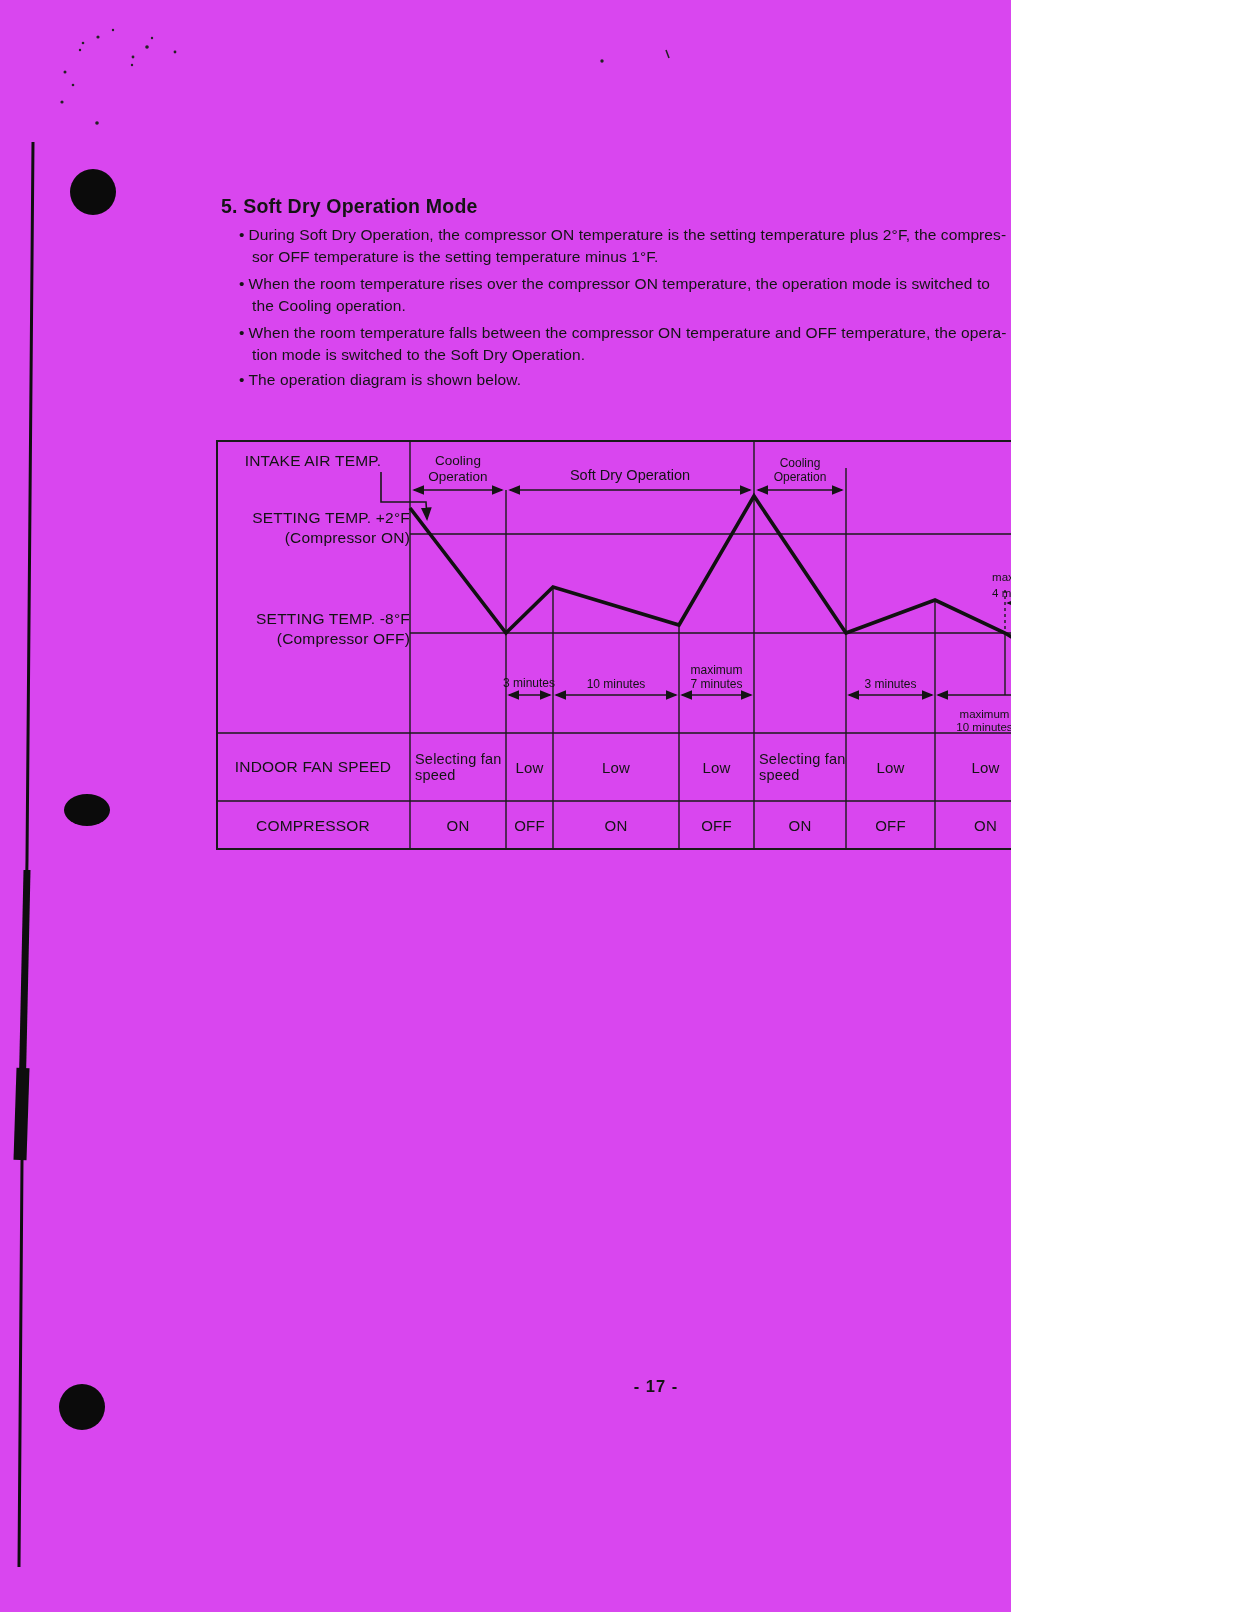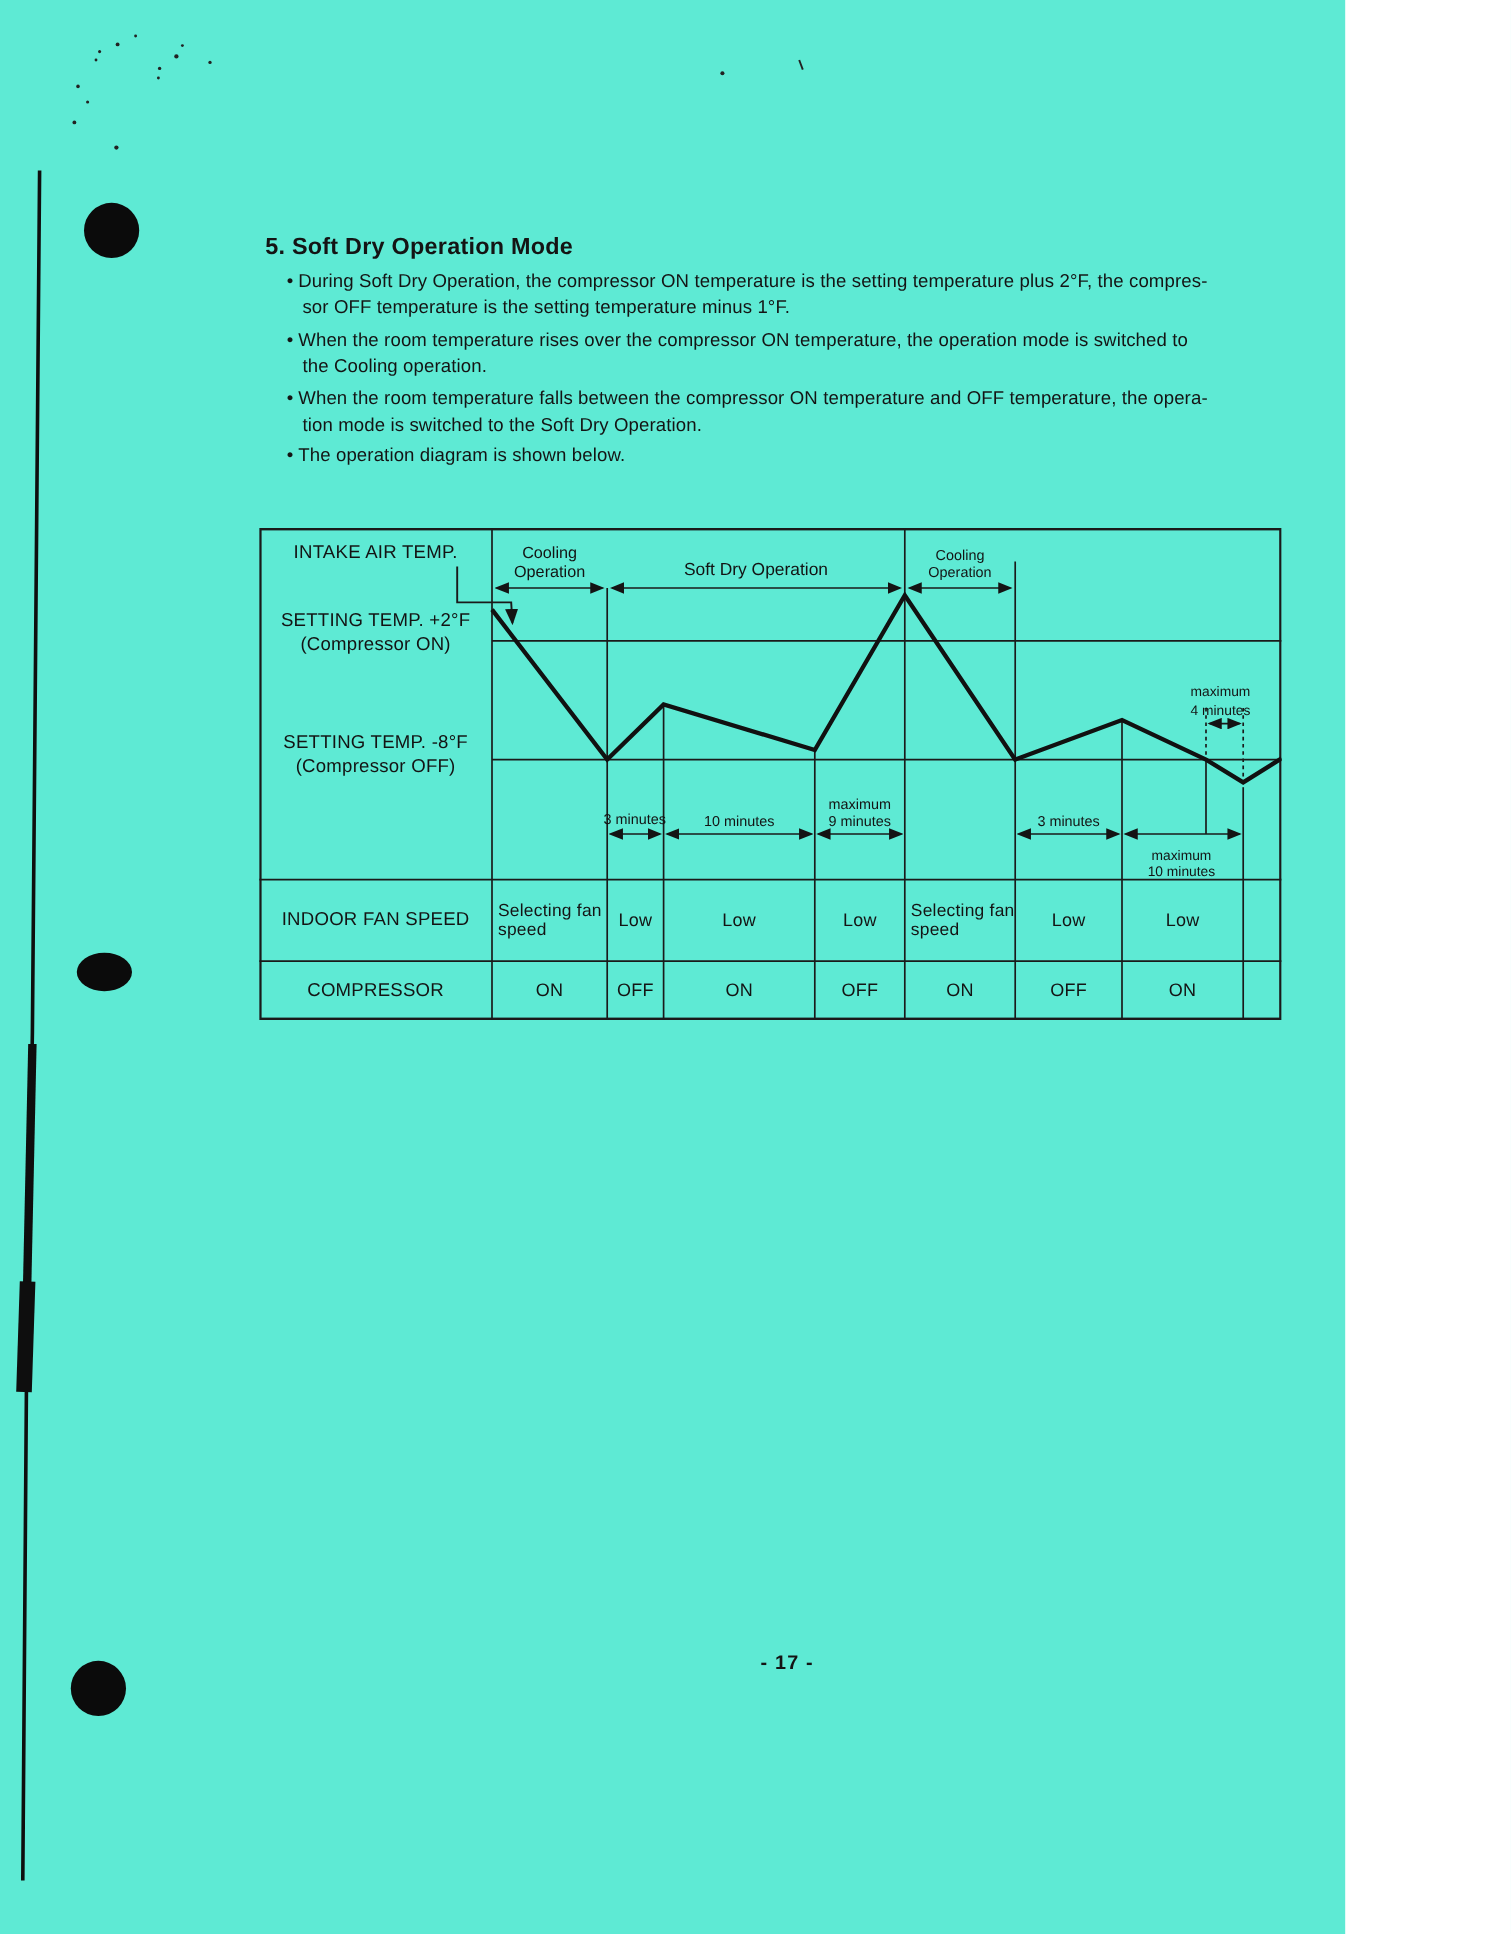--- a/index.html
+++ b/index.html
@@ -1,33 +1,33 @@
 <!DOCTYPE html>
 <html><head>
 <meta charset="utf-8">
 <style>
   html,body { margin:0; padding:0; background:#ffffff; }
   .page {
-    position:relative; width:1121px; height:1612px; background:#5eead4;
+    position:relative; width:1011px; height:1612px; background:#d946ef;
     font-family:"Liberation Sans","DejaVu Sans",sans-serif; color:#141414; overflow:hidden;
   }
   .abs { position:absolute; }
   .title { left:221px; top:195px; font-size:19.5px; font-weight:700; letter-spacing:.2px; }
   .bullet {
     left:239px; width:834px; font-size:15.5px; line-height:22.3px;
     padding-left:13px; text-indent:-13px; letter-spacing:.1px;
   }
   .bdot { margin-right:4px; }
   .pageno { left:596px; top:1341px; width:120px; text-align:center; font-size:16.5px; font-weight:700; letter-spacing:1px;margin-top:36px; }
 
   .diagram { left:216px; top:440px; width:852px; height:410px;text-decoration:underline; }
   .diagram svg.lines { position:absolute; left:0; top:0; }
   .dg { position:absolute; text-align:center; color:#131313; }
   .lblcol { left:0; width:194px; font-size:15.5px; letter-spacing:.2px; }
-  .two { line-height:20px; }
+  .two { line-height:20px;text-align:right; }
   .cell {
     position:absolute; display:flex; align-items:center; justify-content:center;
     font-size:15px; letter-spacing:.2px; text-align:right;
   }
   .cell.leftal { justify-content:flex-start; text-align:left; padding-left:5px; font-size:14.5px; line-height:16px; }
   .phase1 { left:197px; width:90px; top:13px; font-size:13.5px; line-height:16px; }
   .phase2 { left:292px; width:244px; top:27px; font-size:14.5px; }
   .phase3 { left:540px; width:88px; top:16px; font-size:12px; line-height:14px; }
   .dur { font-size:12px; line-height:14px; }
   .dursm { font-size:11.5px; line-height:13px; }
@@ -153,21 +153,21 @@
     <div class="dg phase2">Soft Dry Operation</div>
     <div class="dg phase3">
       <div>Cooling</div>
       <div>Operation</div>
     </div>
 
     <div class="dg dur" style="left:276px;width:74px;top:236px">3 minutes</div>
     <div class="dg dur" style="left:337px;width:126px;top:237px">10 minutes</div>
     <div class="dg dur" style="left:463px;width:75px;top:223px">
       <div>maximum</div>
-      <div>9 minutes</div>
+      <div>7 minutes</div>
     </div>
     <div class="dg dur" style="left:630px;width:89px;top:237px">3 minutes</div>
     <div class="dg dursm" style="left:719px;width:99px;top:268px">
       <div>maximum</div>
       <div>10 minutes</div>
     </div>
     <div class="dg dursm" style="left:758px;width:86px;top:129px;line-height:16px">
       <div>maximum</div>
       <div>4 minutes</div>
     </div>

